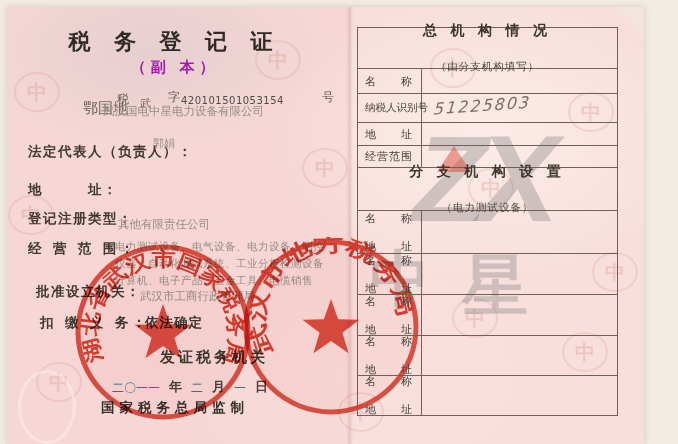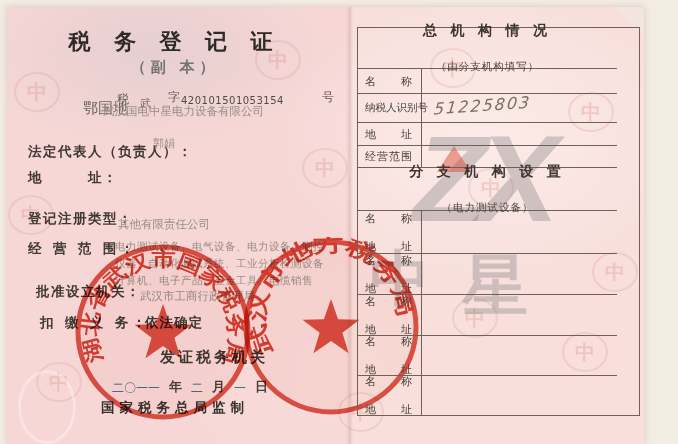--- a/index.html
+++ b/index.html
@@ -36,41 +36,41 @@
     border-left:17px solid transparent; border-right:17px solid transparent;
     border-bottom:26px solid rgba(216,60,40,.45); }
   .wm-zhong { left:370px; top:249px; font-size:60px; }
   .wm-xing  { left:462px; top:252px; font-size:66px; }
 
   
   .t { position:absolute; color:#3f3931; }
   .title { left:0; top:27px; width:350px; text-align:center; font-size:22px; font-weight:bold;
            letter-spacing:9px; color:#2f2a26; }
   .subtitle { left:0; top:58px; width:350px; text-align:center; font-size:15px; font-weight:bold;
-           letter-spacing:5px; color:#737373; }
+           letter-spacing:5px; color:#a21caf; }
   .serial span { position:absolute; white-space:nowrap; }
   .s-p1 { left:83px;  top:99px; font-size:15px; color:#6e665e; }
   .s-p2 { left:117px; top:91px; font-size:12px; color:#5d564e; }
   .s-p3 { left:140px; top:96px; font-size:11px; color:#6e665e; }
   .s-p4 { left:168px; top:89px; font-size:12px; color:#5d564e; }
   .s-num{ left:181px; top:95px; font-size:10px; color:#4f4a44; font-family:"DejaVu Sans",sans-serif; letter-spacing:.5px; }
   .s-suf{ left:322px; top:89px; font-size:12px; color:#5d564e; }
   .lbl { font-size:13.5px; font-weight:bold; letter-spacing:1.5px; white-space:nowrap; }
   .val { font-size:11.5px; color:#988d82; white-space:nowrap; }
   .scope-val { font-size:10.5px; color:#988d82; white-space:nowrap; letter-spacing:.5px; }
   .footer { left:0; top:399px; width:350px; text-align:center; font-size:13.5px; font-weight:bold;
             letter-spacing:5px; color:#37312b; }
   .dateline { left:112px; top:378px; display:flex; gap:9px; font-size:13px; font-weight:bold; color:#474039; }
   .dateline .dv { font-weight:normal; color:#0c4a6e; transform:translateY(2px); font-size:12px; }
 
   
   .stamp { position:absolute; mix-blend-mode:multiply; opacity:.92; }
 
   
-  .rtable { position:absolute; left:357px; top:27px; width:283px; height:389px;
+  .rtable { position:absolute; left:357px; top:27px; width:261px; height:389px;
             border:1px solid #6f6058; }
   .rrow { position:absolute; left:0; width:259px; display:flex; border-bottom:1px solid #6f6058; }
   .rrow:last-child { border-bottom:none; }
   .rhead { flex-direction:column; align-items:center; justify-content:center; }
   .rh-title { font-size:14px; font-weight:bold; letter-spacing:5px; color:#3c362f; }
   .rh-sub { font-size:10.5px; letter-spacing:1px; color:#4a443c; margin-top:20px; }
   .rlabel { width:64px; border-right:1px solid #6f6058; display:flex; flex-direction:column;
             justify-content:center; padding-left:7px; font-size:11px; color:#45403a;
             letter-spacing:1px; white-space:nowrap; }
   .rvalue { flex:1; position:relative; }
@@ -140,21 +140,21 @@
     <span class="s-p4">字</span>
     <span class="s-num">420101501053154</span>
     <span class="s-suf">号</span>
   </div>
 
   <div class="t val" style="left:103px;top:104px">武汉国电中星电力设备有限公司</div>
 
   <div class="t lbl" style="left:28px;top:143px">法定代表人（负责人）：</div>
   <div class="t val" style="left:153px;top:136px;font-size:11px">郭娟</div>
 
-  <div class="t lbl" style="left:28px;top:169px">地　　　址：</div>
+  <div class="t lbl" style="left:28px;top:181px">地　　　址：</div>
 
   <div class="t lbl" style="left:28px;top:210px">登记注册类型：</div>
   <div class="t val" style="left:118px;top:217px">其他有限责任公司</div>
 
   <div class="t lbl" style="left:28px;top:240px;letter-spacing:4px">经 营 范 围：</div>
   <div class="t scope-val" style="left:115px;top:240px">电力测试设备、电气设备、电力设备、测控</div>
   <div class="t scope-val" style="left:115px;top:257px">仪器、自动化测试系统、工业分析检测设备</div>
   <div class="t scope-val" style="left:115px;top:274px">计算机、电子产品、五金工具、电缆销售</div>
 
   <div class="t lbl" style="left:36px;top:283px">批准设立机关：</div>

